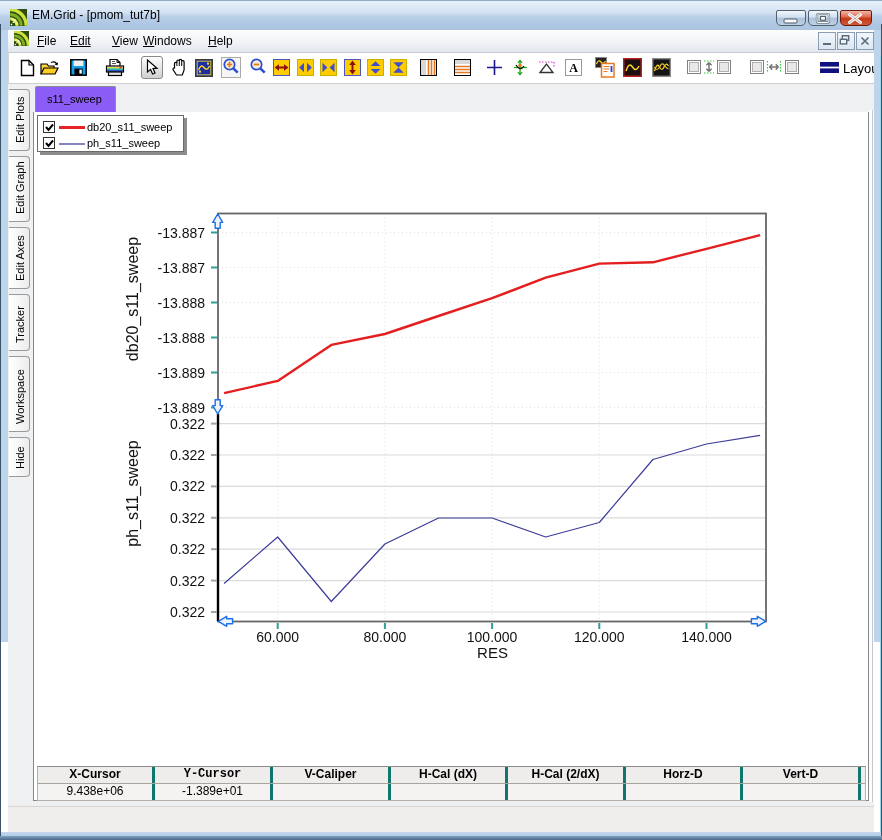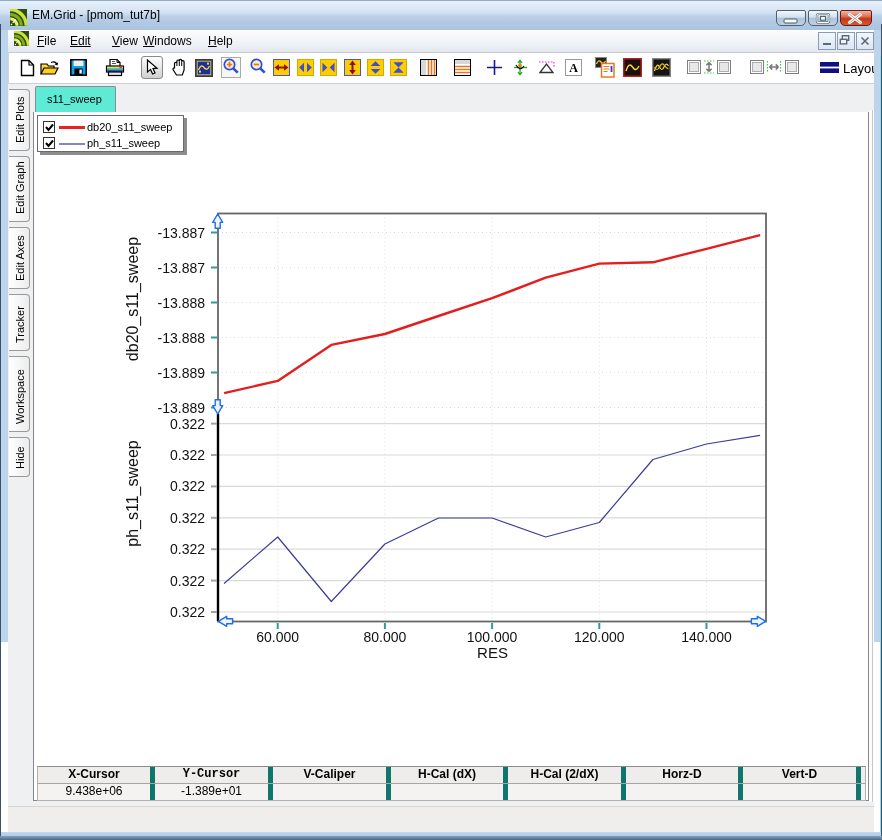--- a/index.html
+++ b/index.html
@@ -31,35 +31,35 @@
   
   #toolbar{left:8px;top:53px;width:866px;height:31px;background:#fff;
     border-bottom:1px solid #cfcfcf;border-left:1px solid #d5d5d5;box-sizing:border-box;}
   
   #client{left:8px;top:84px;width:866px;height:722px;background:#eef0f1;}
   
   .vtab{position:absolute;left:1px;width:21px;background:linear-gradient(90deg,#ffffff,#ececec);
     border:1px solid #9a9a9a;border-left:none;border-radius:0 4px 4px 0;box-sizing:border-box;}
   .vtab span{position:absolute;left:4px;top:100%;margin-top:-7px;transform-origin:0 0;transform:rotate(-90deg);
     font-size:11px;color:#000;white-space:nowrap;display:block;line-height:14px;}
-  #tab1{position:absolute;left:2px;top:1px;width:81px;height:26px;background:#5eead4;
+  #tab1{position:absolute;left:2px;top:1px;width:81px;height:26px;background:#8b5cf6;
     border:1px solid #898c95;border-bottom:none;border-radius:2px 2px 0 0;box-sizing:border-box;}
   #tab1 span{position:absolute;left:11px;top:6px;font-size:11px;color:#000;}
   #pane{left:25px;top:27px;width:837px;height:690px;background:#fff;border:1px solid #828790;box-sizing:border-box;}
   
   #legend{left:37px;top:115px;width:145px;height:35px;background:#fff;border:1px solid #6a6a6a;
     box-shadow:3px 3px 0 #8c8c8c;}
   .lrow{position:absolute;left:5px;height:13px;}
   .cb{position:absolute;width:12px;height:12px;background:#fff;border:1px solid #333;box-sizing:border-box;}
   .lline{position:absolute;left:16px;top:5px;width:26px;height:3px;}
   .ltext{position:absolute;left:44px;top:0px;font-size:11px;color:#000;white-space:nowrap;}
   
   #tbl{left:37px;top:766px;width:829px;height:35px;border:1px solid #b4b0ab;border-top:1px solid #8e8a85;box-sizing:border-box;font-size:12px;}
   .trow{position:absolute;left:0;width:100%;}
-  .tcell{position:absolute;top:0;height:100%;box-sizing:border-box;border-right:5px solid #0f766e;text-align:center;}
+  .tcell{position:absolute;top:0;height:100%;box-sizing:border-box;border-right:3px solid #0f766e;text-align:center;}
   
   #statusbar{left:8px;top:806px;width:866px;height:26px;background:#f0eeed;border-top:1px solid #d8d5d2;box-sizing:border-box;}
   #bottomborder{left:0;top:832px;width:882px;height:8px;background:linear-gradient(#c3d8ee,#9dbcd8);}
 </style>
 </head>
 <body>
 <div id="page">
 
   <div id="titlebar" class="abs"></div>
   <div id="titletext" class="abs">EM.Grid - [pmom_tut7b]</div>

